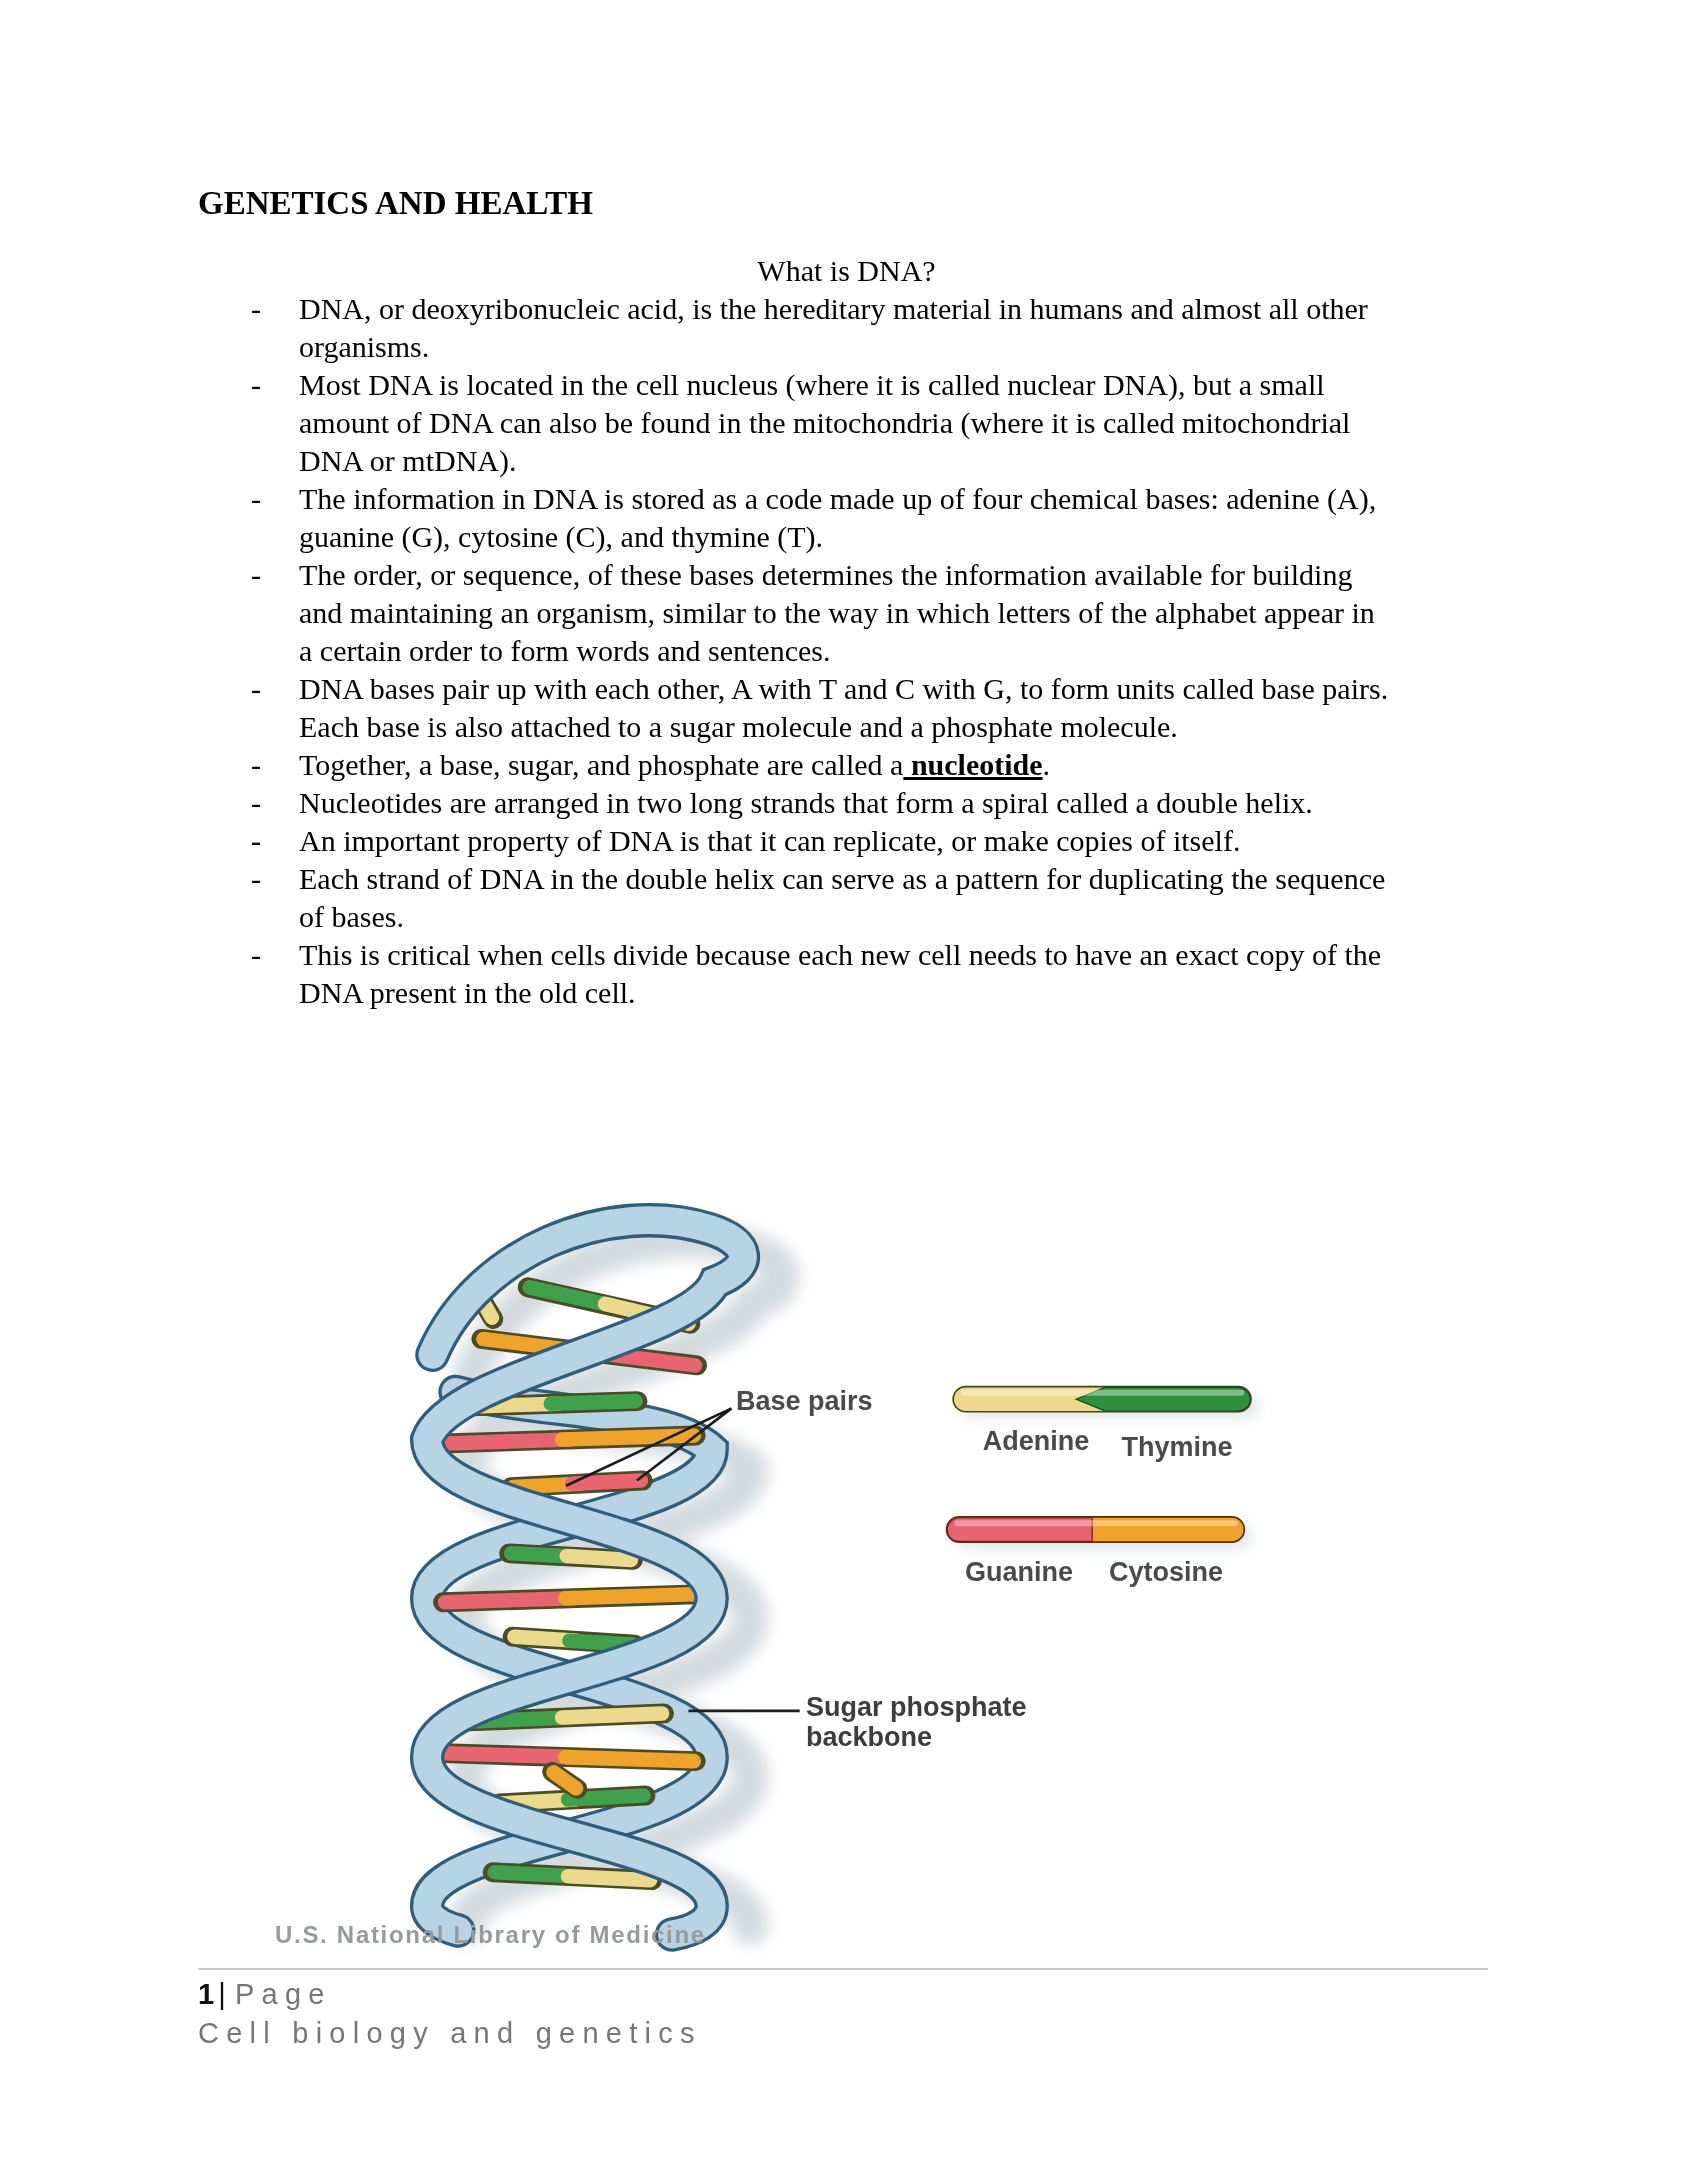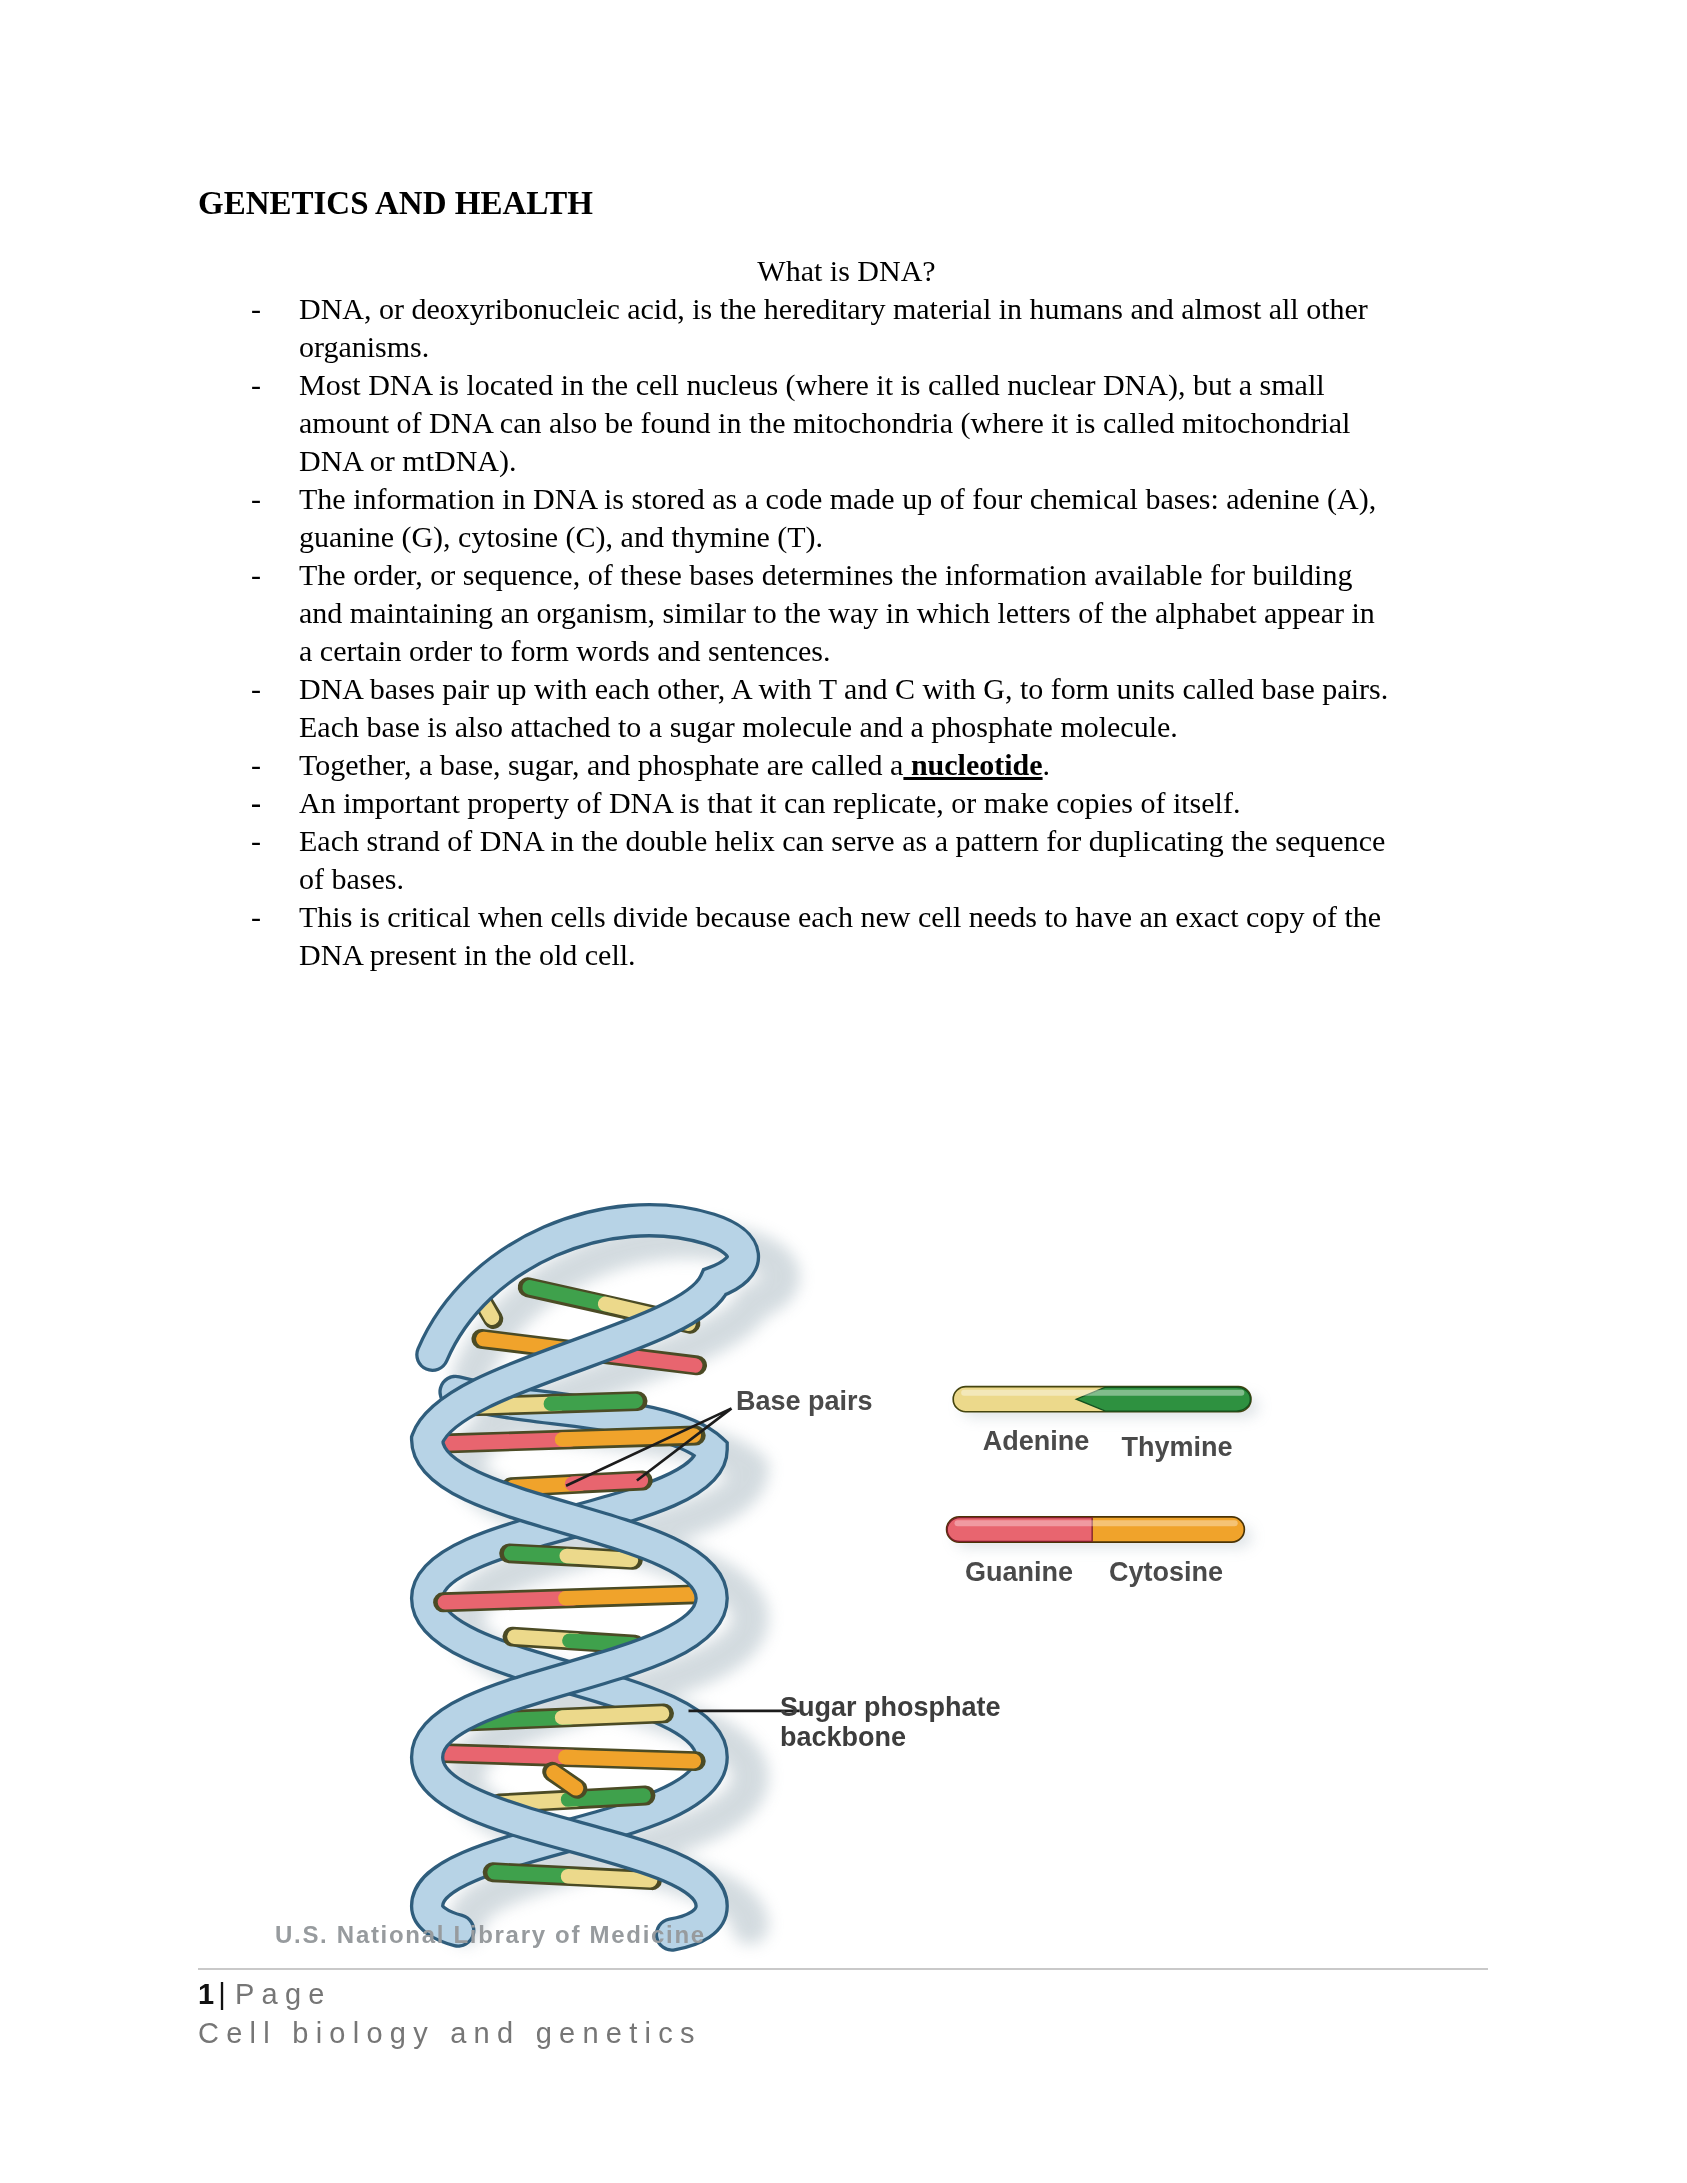--- a/index.html
+++ b/index.html
@@ -38,21 +38,21 @@
   <div class="content">
     <h1 class="doc-title">GENETICS AND HEALTH</h1>
     <p class="subtitle">What is DNA?</p>
     <ul class="bullets">
       <li><span class="dash">-</span><span>DNA, or deoxyribonucleic acid, is the hereditary material in humans and almost all other organisms.</span></li>
       <li><span class="dash">-</span><span>Most DNA is located in the cell nucleus (where it is called nuclear DNA), but a small amount of DNA can also be found in the mitochondria (where it is called mitochondrial DNA or mtDNA).</span></li>
       <li><span class="dash">-</span><span>The information in DNA is stored as a code made up of four chemical bases: adenine (A), guanine (G), cytosine (C), and thymine (T).</span></li>
       <li><span class="dash">-</span><span>The order, or sequence, of these bases determines the information available for building and maintaining an organism, similar to the way in which letters of the alphabet appear in a certain order to form words and sentences.</span></li>
       <li><span class="dash">-</span><span>DNA bases pair up with each other, A with T and C with G, to form units called base pairs. Each base is also attached to a sugar molecule and a phosphate molecule.</span></li>
       <li><span class="dash">-</span><span><span>Together, a base, sugar, and phosphate are called a</span><span class="term"> nucleotide</span><span>.</span></span></li>
-      <li><span class="dash">-</span></li>
+      <li><span class="dash">-</span><span>Nucleotides are arranged in two long strands that form a spiral called a double helix.</span></li>
       <li><span class="dash">-</span></li>
       <li><span class="dash">-</span><span>An important property of DNA is that it can replicate, or make copies of itself.</span></li>
       <li><span class="dash">-</span><span>Each strand of DNA in the double helix can serve as a pattern for duplicating the sequence of bases.</span></li>
       <li><span class="dash">-</span><span>This is critical when cells divide because each new cell needs to have an exact copy of the DNA present in the old cell.</span></li>
     </ul>
   </div>
 
   <figure class="fig">
     <svg width="1072" height="771" viewBox="0 0 1620 1165">
       <defs>
@@ -151,21 +151,21 @@
         <path d="M1250,498 L1050,498 C1039,498 1031,507 1031,516 C1031,526 1039,534 1050,534 L1250,534 Z" stroke="#7c1f2a" stroke-width="2" fill="#e8656f"></path>
         <rect x="1042" y="502" width="428" height="9" rx="4.5" fill="#ffffff" opacity="0.35"></rect>
       </g>
     </svg>
 
     <span class="fig-label" style="left:471px;top:198px;">Base pairs</span>
     <span class="fig-label ctr" style="left:771px;top:238px;">Adenine</span>
     <span class="fig-label ctr" style="left:912px;top:244px;">Thymine</span>
     <span class="fig-label ctr" style="left:754px;top:369px;">Guanine</span>
     <span class="fig-label ctr" style="left:901px;top:369px;">Cytosine</span>
-    <div class="fig-label backbone-label" style="left:515px;top:504px;">
+    <div class="fig-label backbone-label" style="left:541px;top:504px;">
       <div>Sugar phosphate</div>
       <div>backbone</div>
     </div>
     <span class="attribution">U.S. National Library of Medicine</span>
   </figure>
 
   <div class="footer-rule"></div>
   <div class="footer-line footer-1">
     <span class="pg-num">1</span><span class="pg-bar">|</span><span>Page</span>
   </div>

